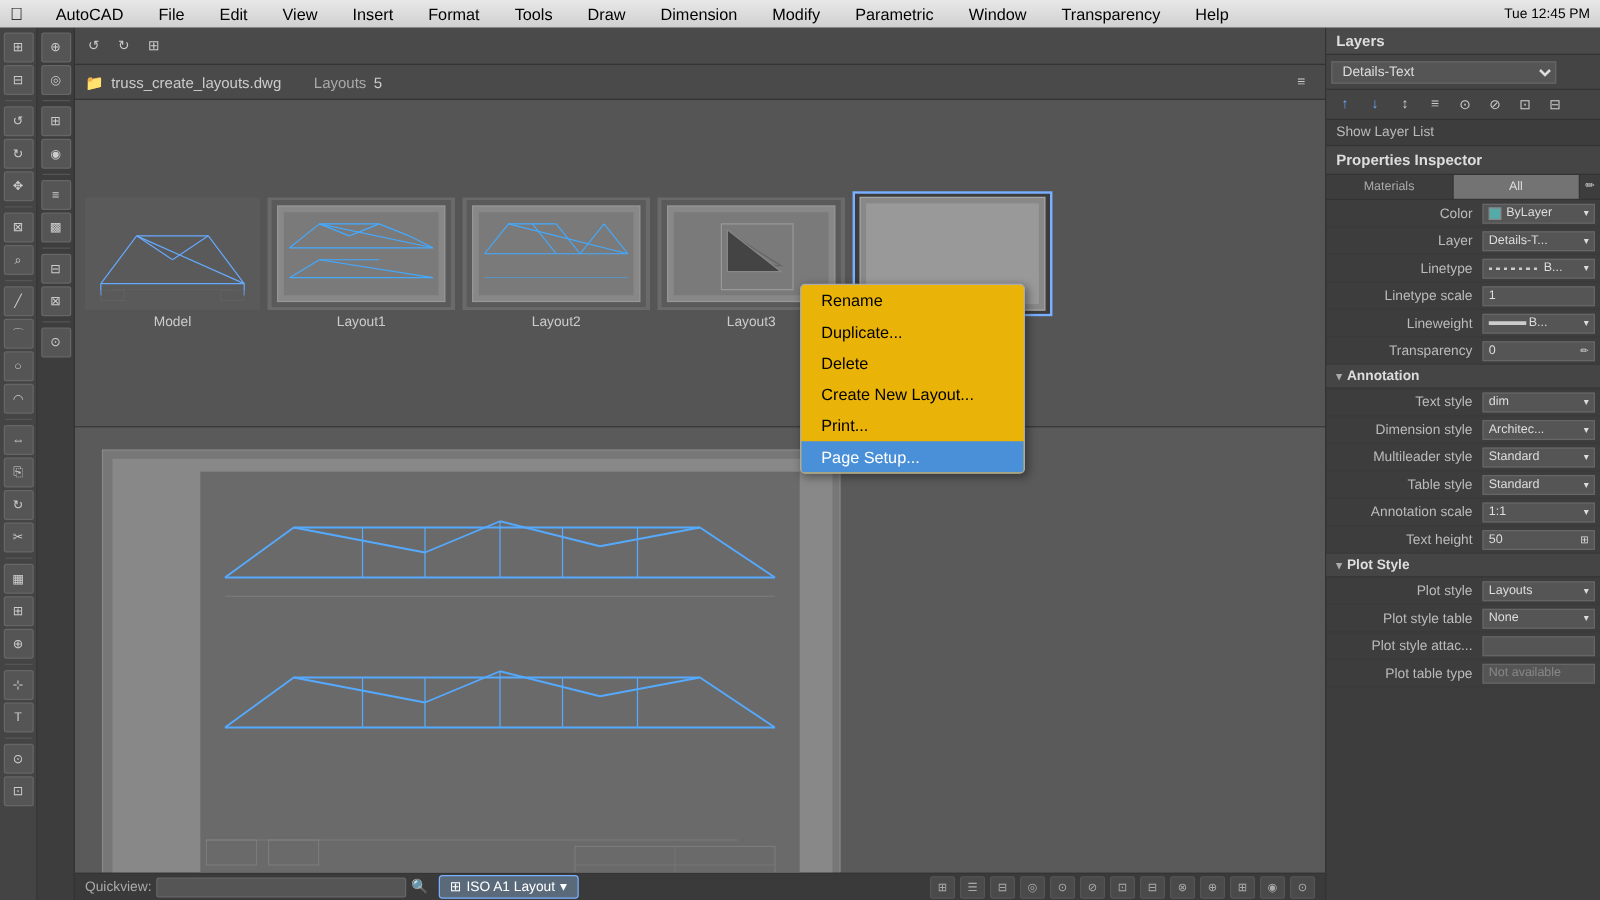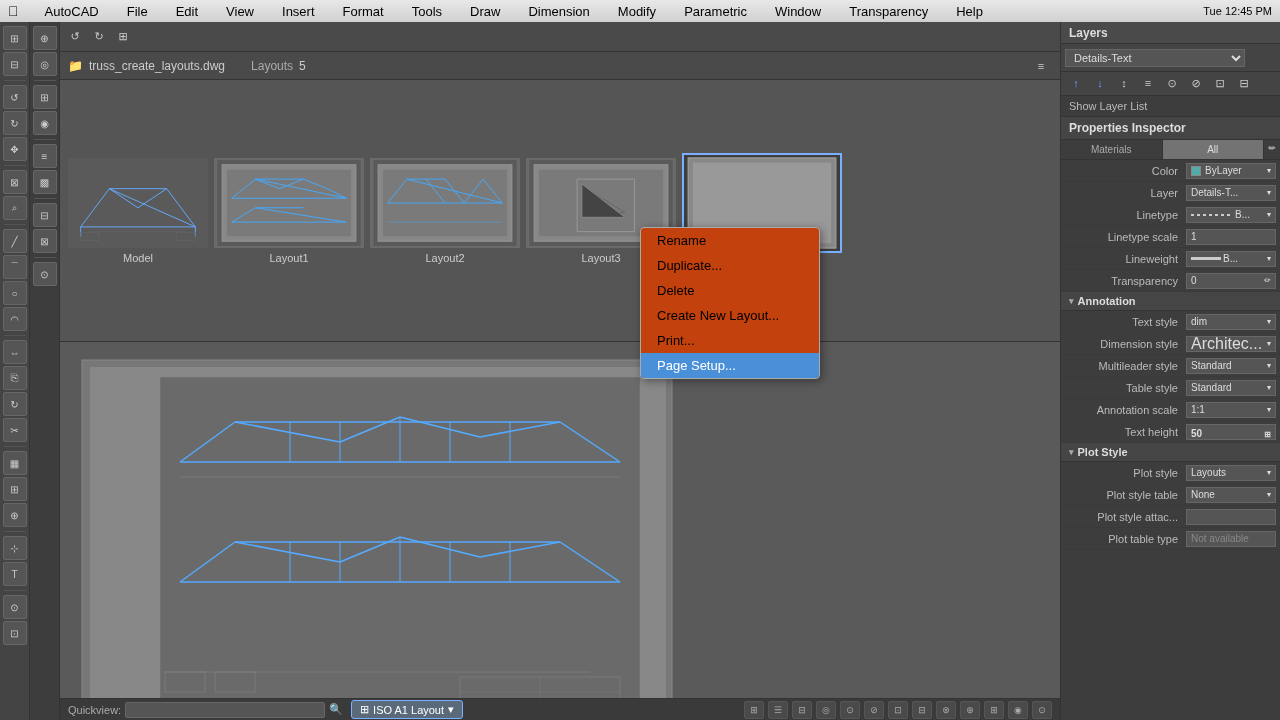--- a/index.html
+++ b/index.html
@@ -206,21 +206,21 @@
       position: relative;
       overflow: hidden;
     }
 
     
     #context-menu {
       position: absolute;
       top: 175px;
       left: 580px;
       width: 180px;
-      background: #c2410c;
+      background: #eab308;
       border: 1px solid #aaa;
       border-radius: 4px;
       box-shadow: 2px 2px 8px rgba(0,0,0,0.4);
       z-index: 200;
       color: #000;
       overflow: hidden;
     }
 
     .context-menu-item {
       padding: 5px 16px;
@@ -866,21 +866,21 @@
       <div class="props-row">
         <span class="props-label">Text style</span>
         <div class="props-value" style="display:flex; align-items:center;">
           <span style="font-size:10px;">dim</span>
           <span style="margin-left:auto; font-size:8px;">▾</span>
         </div>
       </div>
       <div class="props-row">
         <span class="props-label">Dimension style</span>
         <div class="props-value" style="display:flex; align-items:center;">
-          <span style="font-size:16px;">Architec...</span>
+          <span style="font-size:10px;">Architec...</span>
           <span style="margin-left:auto; font-size:8px;">▾</span>
         </div>
       </div>
       <div class="props-row">
         <span class="props-label">Multileader style</span>
         <div class="props-value" style="display:flex; align-items:center;">
           <span style="font-size:10px;">Standard</span>
           <span style="margin-left:auto; font-size:8px;">▾</span>
         </div>
       </div>
@@ -893,21 +893,21 @@
       </div>
       <div class="props-row">
         <span class="props-label">Annotation scale</span>
         <div class="props-value" style="display:flex; align-items:center;">
           <span style="font-size:10px;">1:1</span>
           <span style="margin-left:auto; font-size:8px;">▾</span>
         </div>
       </div>
       <div class="props-row">
         <span class="props-label">Text height</span>
-        <div class="props-value" style="display:flex; align-items:flex-end;font-weight:bold;">
+        <div class="props-value" style="display:flex; align-items:center;">
           <span style="font-size:10px;">50</span>
           <span style="margin-left:auto; font-size:8px;">⊞</span>
         </div>
       </div>
     </div>
 
     <div class="props-section-title">
       <span class="section-arrow">▾</span>
       <span>Plot Style</span>
     </div>

